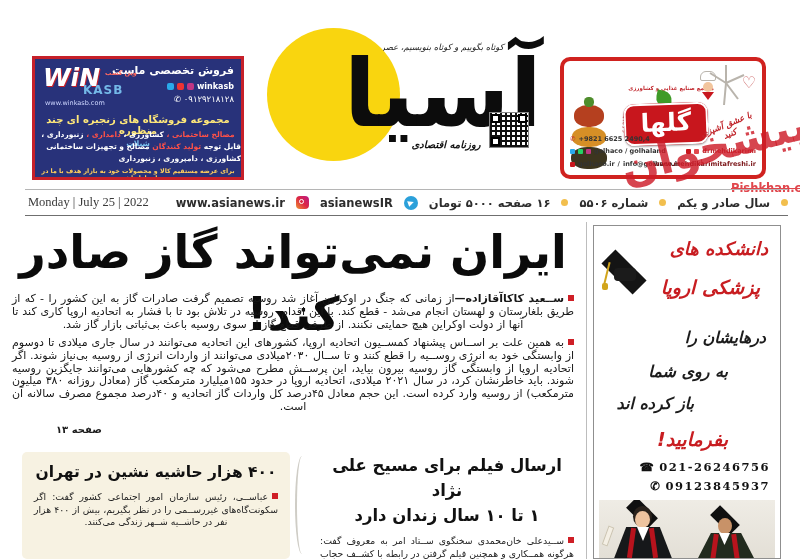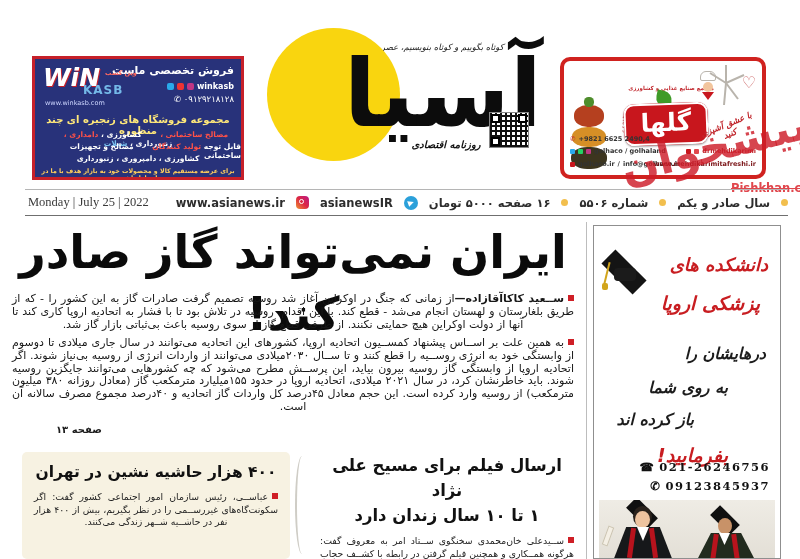--- a/index.html
+++ b/index.html
@@ -16,23 +16,23 @@
   .mini-sq{width:7px;height:7px;border-radius:2px;display:inline-block;}
   .wk-phone{position:absolute;top:35px;right:7px;font-size:8.5px;letter-spacing:1px;}
   .wk-logo{position:absolute;top:6px;left:8px;width:96px;height:42px;direction:ltr;}
   .wk-win{font-size:25px;font-weight:bold;font-style:italic;color:#fff;text-shadow:1px 1px 0 #c6202a;line-height:1;}
   .wk-kasb{position:absolute;left:40px;top:18px;font-size:12px;font-weight:bold;color:#74b9e8;letter-spacing:1px;}
   .wk-brandfa{position:absolute;left:62px;top:4px;font-size:6.5px;color:#ff6a60;font-weight:bold;}
   .wk-www{position:absolute;left:2px;top:34px;font-size:6.5px;color:#cdd6ff;}
   .wk-main{position:absolute;top:55px;left:0;right:0;text-align:center;font-size:10px;font-weight:bold;color:#ffe87a;}
   .wk-cats{position:absolute;top:71px;left:0;right:0;text-align:center;font-size:7.5px;font-weight:bold;}
   .wk-note{position:absolute;top:83px;left:0;right:0;text-align:right;font-size:7.5px;font-weight:bold;}
-  .wk-note2{position:absolute;top:95px;left:0;right:0;text-align:center;font-size:7.5px;font-weight:bold;}
+  .wk-note2{position:absolute;top:95px;left:0;right:0;text-align:right;font-size:7.5px;font-weight:bold;}
   .wk-foot{position:absolute;top:108px;left:0;right:0;text-align:center;font-size:6.3px;color:#ffcf5c;font-weight:bold;}
-  .t-red{color:#ff5148;margin-left:16px;} .t-blue{color:#79c2ef;} .t-white{color:#fff;}
+  .t-red{color:#ff5148;} .t-blue{color:#79c2ef;} .t-white{color:#fff;}
 
   
   .tagline{left:282px;top:42px;width:226px;text-align:center;font-size:8.5px;color:#222;direction:rtl;font-style:italic;}
   .sun{left:267px;top:28px;width:133px;height:133px;border-radius:50%;background:#f9d50f;}
   .logo-fa{left:250px;top:14px;width:292px;font-size:94px;font-weight:bold;color:#0c0c0c;
            line-height:160px;direction:rtl;}
   .subtitle{left:398px;top:139px;width:96px;text-align:center;font-size:10px;font-weight:bold;font-style:italic;direction:rtl;color:#111;}
   .qr{left:489px;top:112px;width:40px;height:36px;background-color:#fff;border:1px solid #888;
       background-image:repeating-linear-gradient(90deg,#111 0 2px,transparent 2px 5px),
                        repeating-linear-gradient(0deg,#111 0 2px,#fff 2px 5px);}
@@ -97,21 +97,21 @@
   .box-body{font-size:9.3px;line-height:12.3px;text-align:justify;text-align-last:right;color:#222;}
   .box-body p{margin:0 0 2px;}
   .box-body .center-last{text-align-last:center;}
   .arc{left:295px;top:456px;width:14px;height:98px;border-left:2px solid #cfcdc6;border-radius:50%;}
   .box2{left:312px;top:448px;width:270px;height:111px;padding:6px 8px 0;direction:rtl;overflow:hidden;}
   .box2 .box-title{font-size:16.5px;}
 
   
   .side{left:593px;top:225px;width:188px;height:334px;border:1px solid #8f8f8f;background:#fff;overflow:hidden;direction:rtl;}
   .side .red{color:#c81d21;}
-  .s-line{position:absolute;font-weight:bold;font-style:italic;font-size:16px;white-space:nowrap;margin-top:16px;}
+  .s-line{position:absolute;font-weight:bold;font-style:italic;font-size:16px;white-space:nowrap;}
   .cap-board{position:absolute;left:8px;top:24px;width:44px;height:44px;background:#141414;transform:rotate(45deg) scaleY(.45);}
   .cap-base{position:absolute;left:20px;top:42px;width:22px;height:13px;background:#1b1b1b;border-radius:4px;}
   .tassel{position:absolute;left:12px;top:36px;width:2px;height:22px;background:#d2a51c;transform:rotate(14deg);}
   .tassel-knot{position:absolute;left:8px;top:57px;width:6px;height:7px;background:#d2a51c;border-radius:2px;}
   .s-phone{position:absolute;right:10px;font-family:"DejaVu Serif",serif;font-weight:bold;font-size:11.5px;
            letter-spacing:1.5px;direction:ltr;color:#111;display:flex;align-items:center;gap:4px;}
   .photo{position:absolute;left:5px;right:5px;top:274px;bottom:0;background:linear-gradient(#efece5,#e3dfd6);overflow:hidden;}
   .gown{position:absolute;}
   .facec{position:absolute;border-radius:50%;}
   .board{position:absolute;background:#101010;transform:rotate(45deg) scaleY(.5);}

